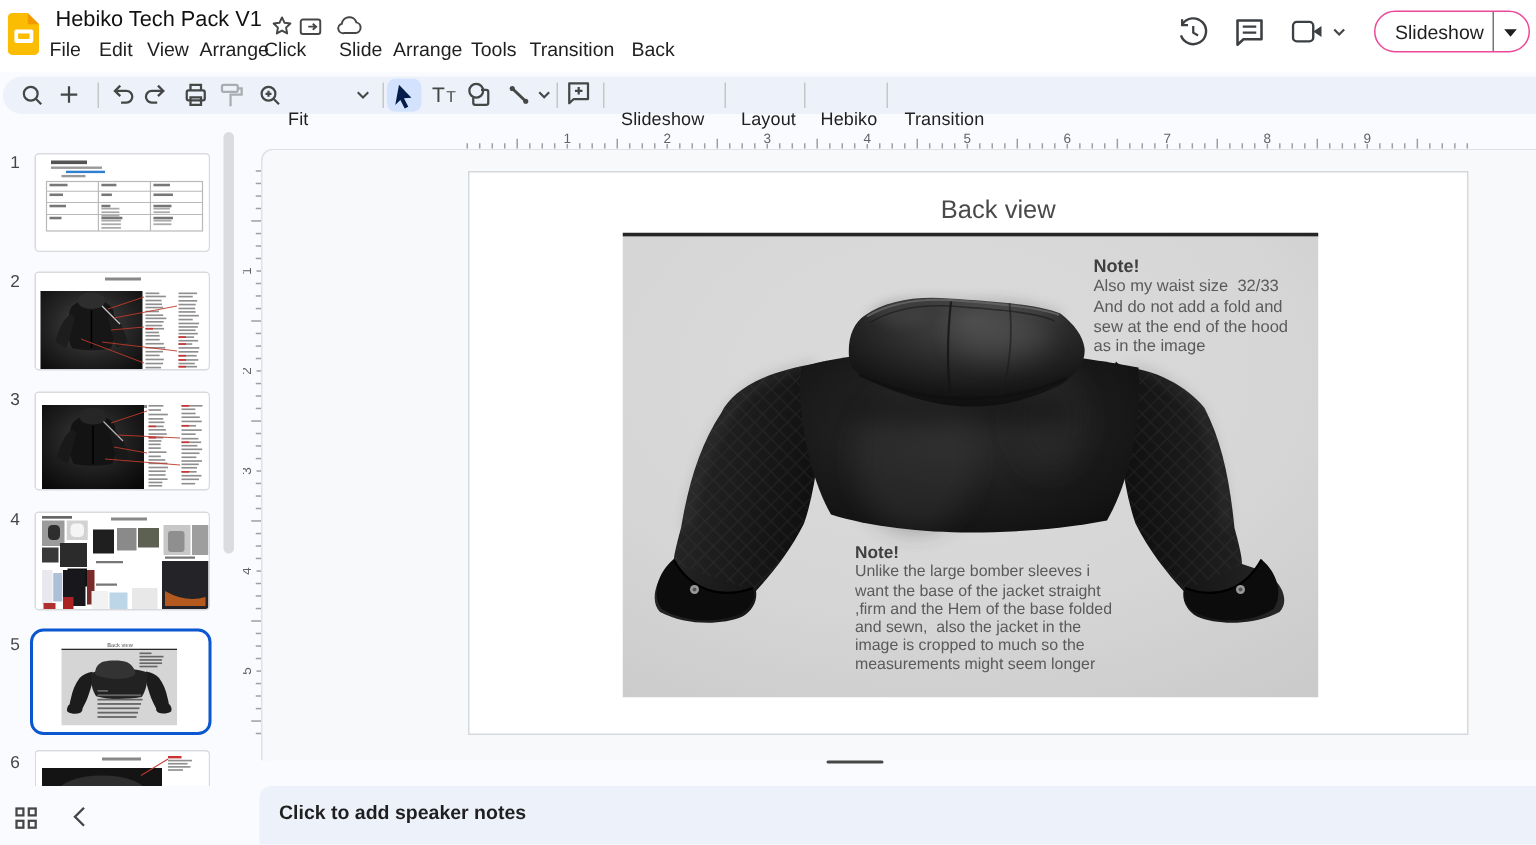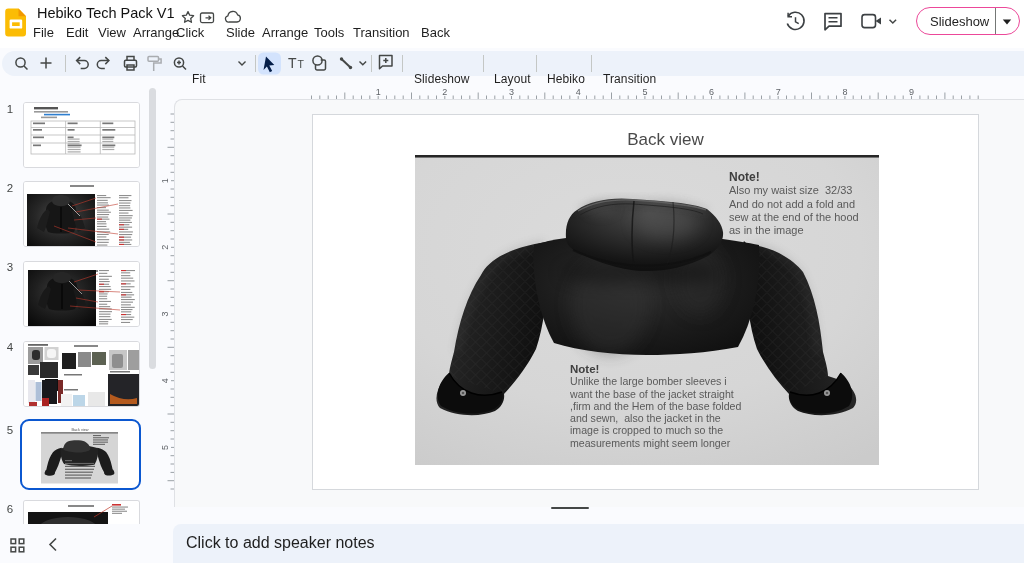--- a/index.html
+++ b/index.html
@@ -17,21 +17,21 @@
   
   #strip { left:0; top:78px; width:162px; height:485px; background:#fafbfe; }
   .slnum { position:absolute; font-size:11.5px; color:#444746; width:16px; text-align:center; }
   .thumb { position:absolute; left:23px; width:117px; height:66px; background:#fff; border:1px solid #d9dade; border-radius:3px; overflow:hidden; }
   #selthumb { position:absolute; left:20px; top:341px; width:121px; height:71px; border:2.5px solid #0b57d0; border-radius:9px; background:#fff; }
   #stripfoot { left:0; top:524px; width:162px; height:39px; background:#fafbfe; }
   
   #canvas { left:174px; top:99px; width:850px; height:408px; background:#f8f9fa; border-left:1px solid #dfe1e5; border-top:1px solid #dfe1e5; border-radius:8px 0 0 0; }
   #slide { left:312px; top:114px; width:667px; height:376px; background:#ffffff; border:1px solid #d5d8dc; }
   #notesbar { left:173px; top:524px; width:860px; height:48px; background:#edf2fa; border-radius:8px; }
-  #notesbar span { position:absolute; left:13px; top:10px; font-size:16px; color:#1f1f1f; }
+  #notesbar span { position:absolute; left:13px; top:10px; font-size:13px; color:#1f1f1f;font-weight:bold; }
   #handle { left:551px; top:507px; width:38px; height:2px; background:#444746; border-radius:1px; }
   
   #stitle { position:absolute; left:332px; top:130px; width:667px; text-align:center; font-size:17px; color:#4a4a4a; }
   .noteT { position:absolute; font-size:11px; line-height:13.3px; color:#5a5a5a; }
   .noteT b { color:#3f3f3f; font-weight:bold; }
 </style>
 </head>
 <body>
 
 <div id="topbar" class="abs">

